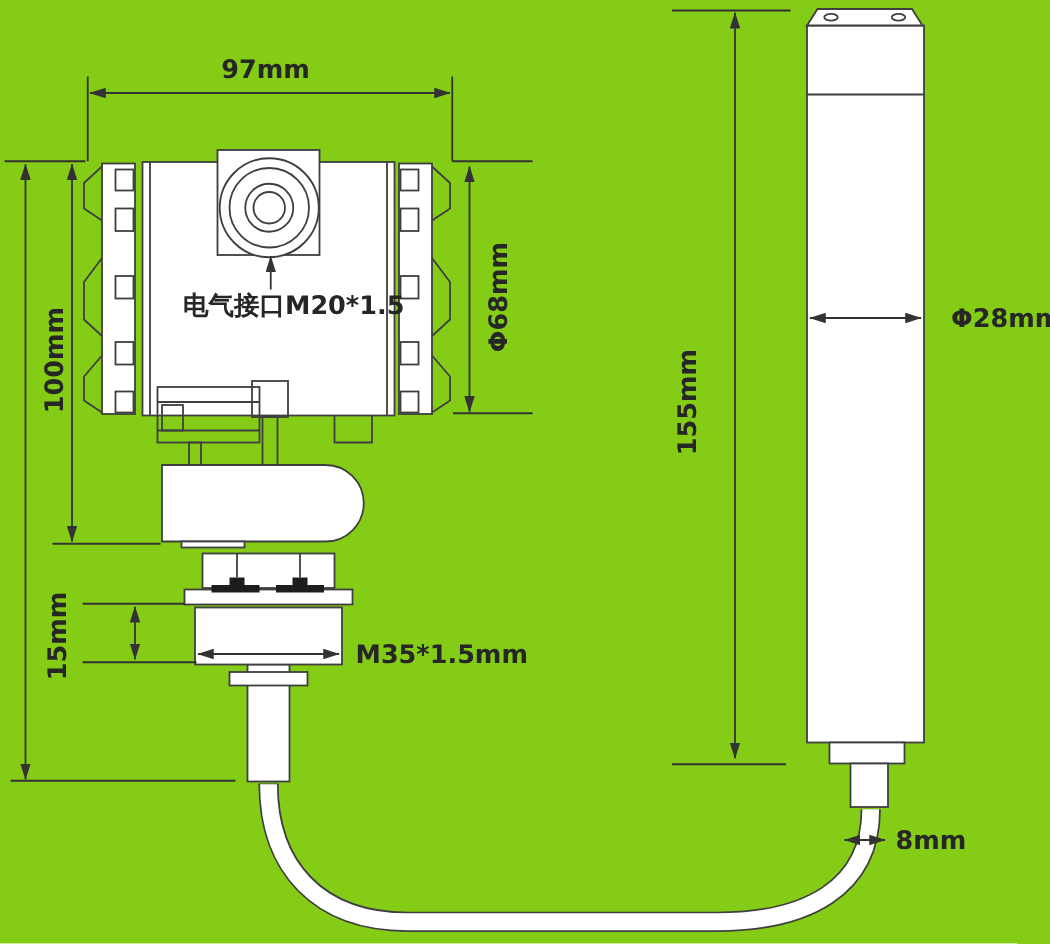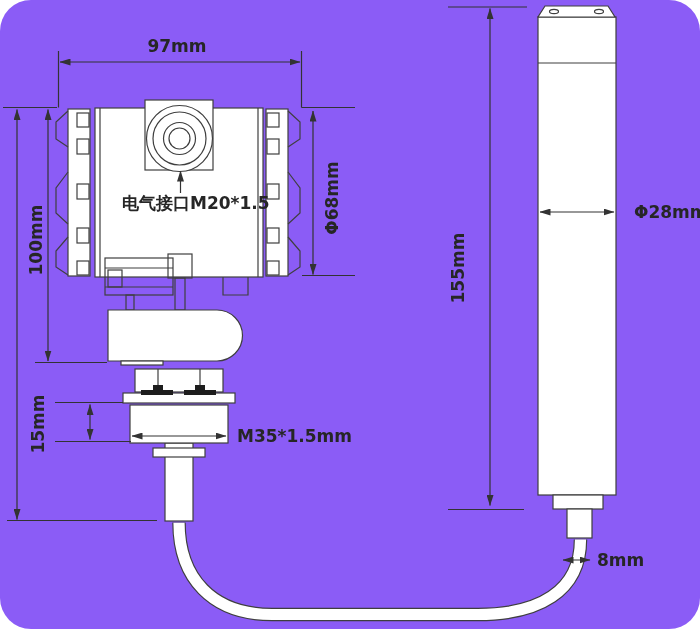--- a/index.html
+++ b/index.html
@@ -1,17 +1,17 @@
 <!DOCTYPE html>
 <html><head>
 <meta charset="utf-8">
 <style>
   html,body{margin:0;padding:0;background:#ffffff;}
-  .stage{width:700px;height:629px;position:relative;background:#8b5cf6;overflow:hidden;
-         font-family:"DejaVu Sans","Liberation Sans",sans-serif;border-radius:31px;}
+  .stage{width:700px;height:629px;position:relative;background:#84cc16;overflow:hidden;
+         font-family:"DejaVu Sans","Liberation Sans",sans-serif;}
   svg{display:block;}
   .ln{stroke:#3f3f3f;stroke-width:1.2;fill:none;}
   .wh{stroke:#3f3f3f;stroke-width:1.2;fill:#ffffff;}
   .dk{fill:#1d1d1d;stroke:none;}
   .dim{stroke:#333333;stroke-width:1.2;fill:none;}
   .lbl{fill:#262626;font-size:17px;font-weight:600;
        font-family:"DejaVu Sans","Liberation Sans",sans-serif;}
 </style>
 </head>
 <body>

